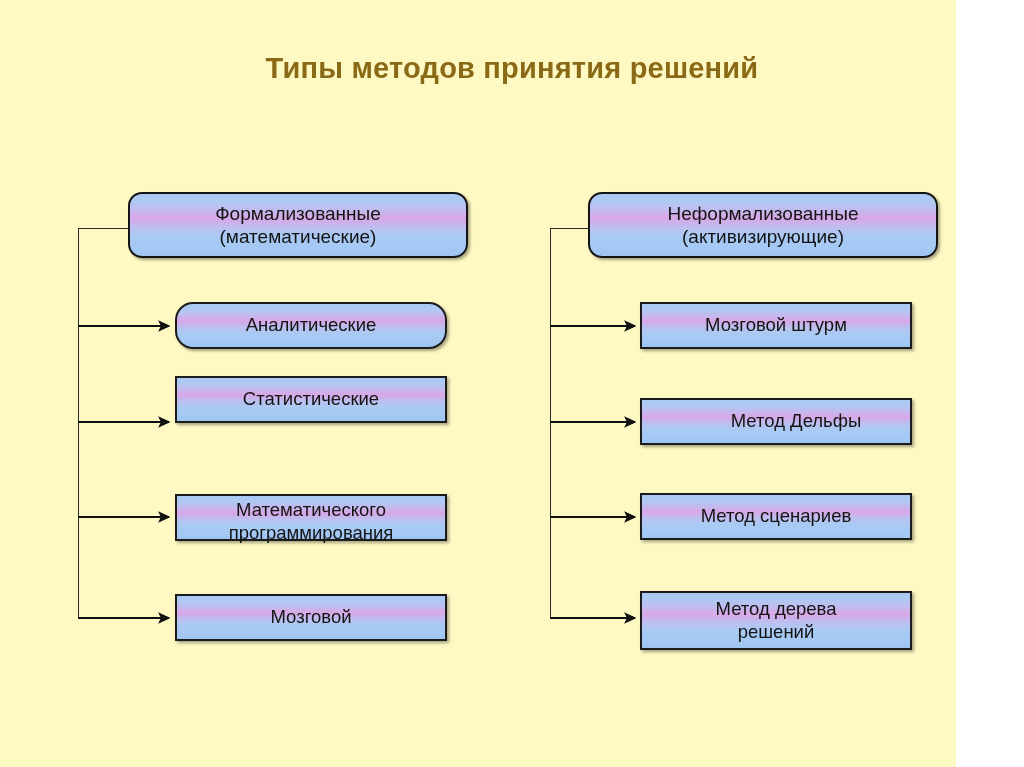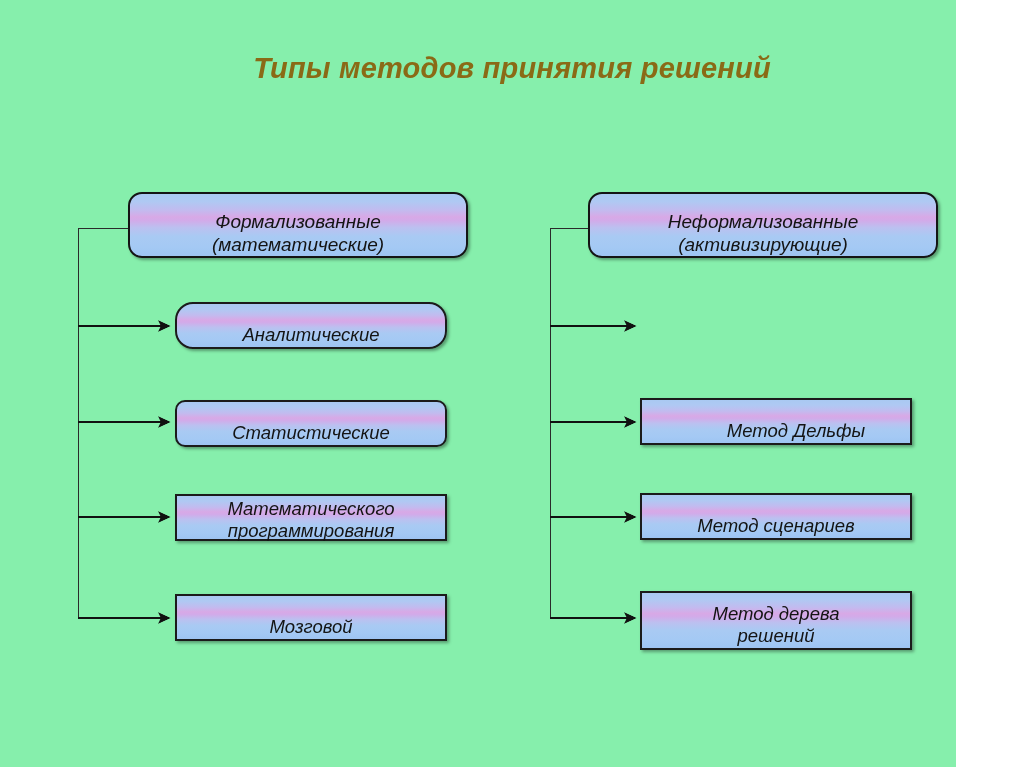--- a/index.html
+++ b/index.html
@@ -11,22 +11,21 @@
     width: 1024px;
     height: 767px;
     background: #ffffff;
     font-family: "Liberation Sans", "DejaVu Sans", sans-serif;
     overflow: hidden;
   }
   #slide {
     position: relative;
     width: 956px;
     height: 767px;
-    background: #86efac;
-    font-style: italic;
+    background: #fef9c3;
   }
 
   
   .slide-title {
     position: absolute;
     left: 0;
     top: 52px;
     width: 1024px;
     text-align: center;
     font-size: 29px;
@@ -34,21 +33,21 @@
     color: #8a6a16;
     letter-spacing: 0.2px;
     white-space: nowrap;
   }
 
   
   .node {
     position: absolute;
     box-sizing: border-box;
     display: flex;
-    align-items: flex-end;
+    align-items: center;
     justify-content: center;
     text-align: center;
     color: #141414;
     background: linear-gradient(to bottom,
         #a9c9f2 0%,
         #afc9f3 12%,
         #c2bbef 26%,
         #d8a9e6 37%,
         #d2abe9 43%,
         #bcc0f0 54%,
@@ -128,21 +127,21 @@
       <div>(математические)</div>
     </div>
   </div>
 
   <div class="node leaf" style="left:175px; top:302px; width:272px; height:47px;border-radius:18px;">
     <div class="label">
       <div>Аналитические</div>
     </div>
   </div>
 
-  <div class="node leaf" style="left:175px; top:400px; width:272px; height:47px;border-radius:10px;">
+  <div class="node leaf" style="left:175px; top:376px; width:272px; height:47px;">
     <div class="label">
       <div>Статистические</div>
     </div>
   </div>
 
   <div class="node leaf overflow" style="left:175px; top:494px; width:272px; height:47px;">
     <div class="label">
       <div>Математического</div>
       <div>программирования</div>
     </div>
@@ -162,20 +161,25 @@
   <div class="arrow" style="left:550px; top:516px; width:84px;"></div>
   <div class="arrow" style="left:550px; top:617px; width:84px;"></div>
 
   <div class="node root" style="left:588px; top:192px; width:350px; height:66px;">
     <div class="label">
       <div>Неформализованные</div>
       <div>(активизирующие)</div>
     </div>
   </div>
 
+  <div class="node leaf" style="left:640px; top:302px; width:272px; height:47px;">
+    <div class="label">
+      <div>Мозговой штурм</div>
+    </div>
+  </div>
 
   <div class="node leaf" style="left:640px; top:398px; width:272px; height:47px;padding-left:40px;">
     <div class="label">
       <div>Метод  Дельфы</div>
     </div>
   </div>
 
   <div class="node leaf" style="left:640px; top:493px; width:272px; height:47px;">
     <div class="label">
       <div>Метод  сценариев</div>

